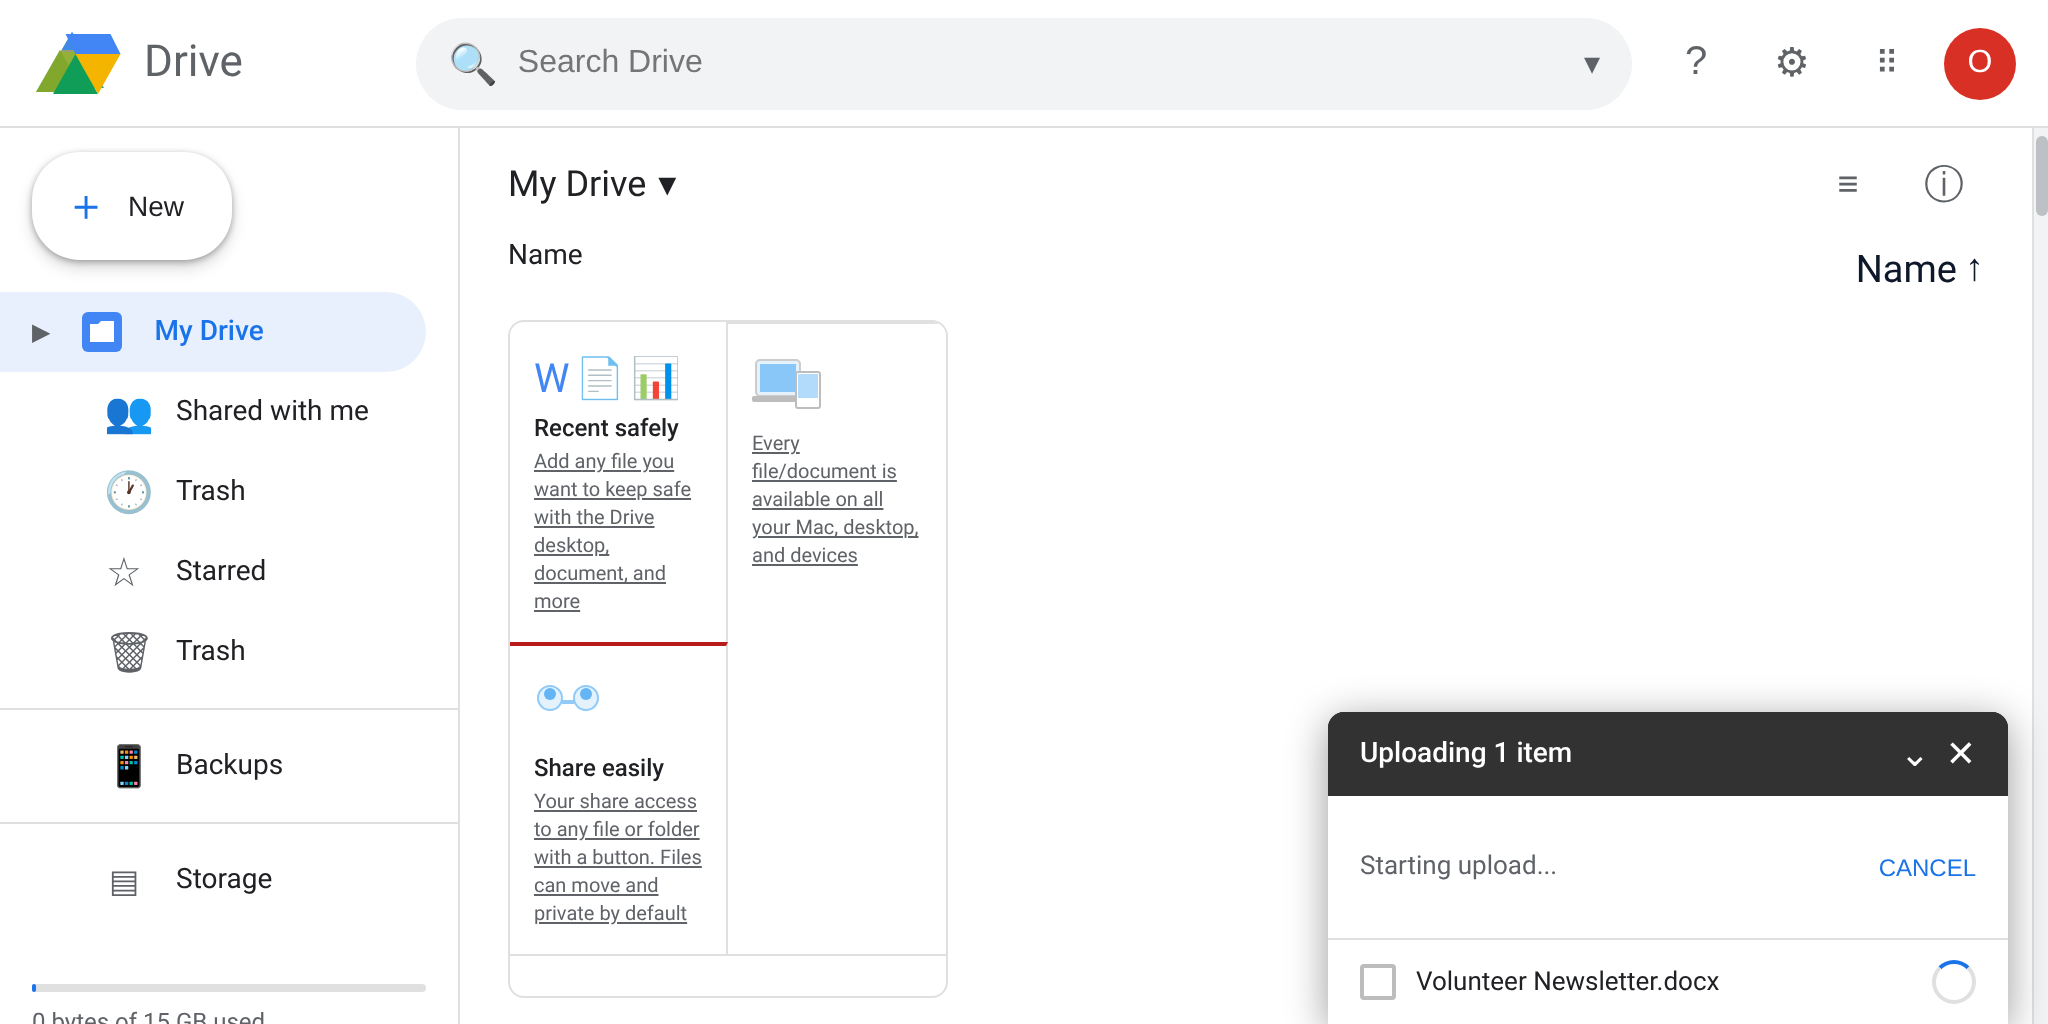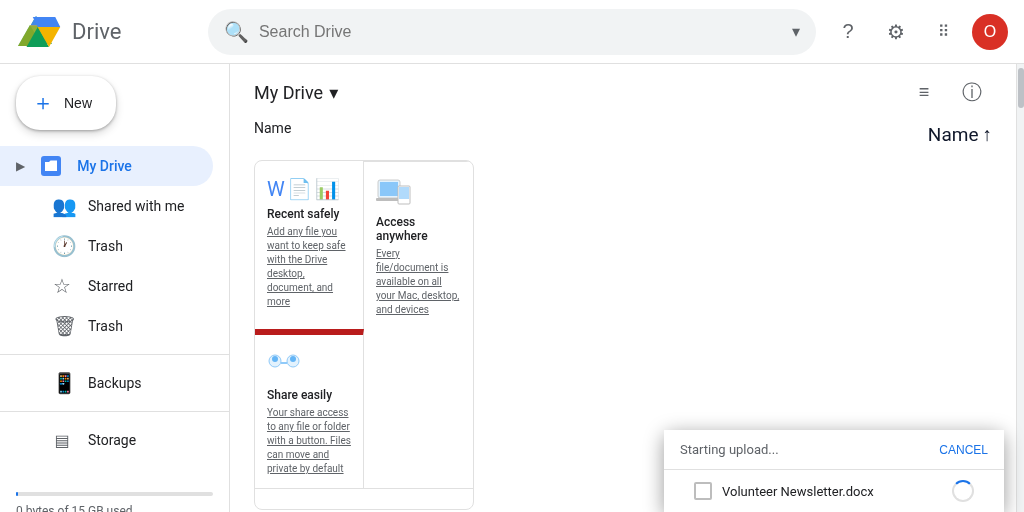--- a/index.html
+++ b/index.html
@@ -107,24 +107,24 @@
       box-shadow: 0 4px 20px rgba(0,0,0,0.4);
     }
     .upload-header {
       display: flex; align-items: center; justify-content: space-between;
       padding: 12px 16px; background: #323232; border-radius: 8px 8px 0 0;
     }
     .upload-title { font-size: 14px; font-weight: 500; color: #fff; }
     .upload-header-actions { display: flex; align-items: center; gap: 8px; }
     .upload-action-btn { background: none; border: none; color: #fff; cursor: pointer; font-size: 18px; line-height: 1; }
     .upload-body { background: #fff; padding: 0; }
-    .upload-status { display: flex; align-items: center; justify-content: space-between; padding: 12px 16px; border-bottom: 1px solid #e0e0e0; }
+    .upload-status { display: flex; align-items: center; justify-content: space-between; padding: 28px 16px; border-bottom: 1px solid #e0e0e0; }
     .upload-status-text { font-size: 13px; color: #5f6368; }
     .cancel-btn { font-size: 12px; color: #1a73e8; font-weight: 400; cursor: pointer; background: none; border: none; }
-    .upload-file-item { display: flex; align-items: center; padding: 10px 30px; gap: 10px; }
+    .upload-file-item { display: flex; align-items: center; padding: 10px 16px; gap: 10px; }
     .upload-file-checkbox { width: 18px; height: 18px; border: 2px solid #bdbdbd; border-radius: 2px; flex-shrink: 0; }
     .upload-file-name { font-size: 13px; color: #202124; flex: 1; }
     .upload-file-spinner {
       width: 22px; height: 22px; border-radius: 50%;
       border: 2px solid #e0e0e0; border-top-color: #1a73e8;
       flex-shrink: 0;
     }
 
     
     .right-scrollbar {
@@ -297,25 +297,24 @@
           <div class="card-cell" style="border-top:1px solid #e0e0e0;">
             <div style="margin-bottom:6px;">
               <svg width="36" height="28" viewBox="0 0 36 28">
                 <rect x="2" y="2" width="22" height="18" rx="2" fill="#e3f2fd" stroke="#ccc" stroke-width="1"></rect>
                 <rect x="4" y="4" width="18" height="14" fill="#64b5f6" opacity="0.7"></rect>
                 <rect x="0" y="20" width="26" height="3" rx="1" fill="#bdbdbd"></rect>
                 <rect x="22" y="8" width="12" height="18" rx="1" fill="#fff" stroke="#bdbdbd" stroke-width="1"></rect>
                 <rect x="23" y="9" width="10" height="12" fill="#90caf9" opacity="0.7"></rect>
               </svg>
             </div>
-            <div class="card-cell-title">Access anywhere</div>
             <div class="card-cell-desc">Every file/document is available on all your Mac, desktop, and devices</div>
           </div>
 
-          <div class="card-cell" style="border-top:6px solid #b91c1c;">
+          <div class="card-cell" style="border-top:2px solid #b91c1c;">
             <div style="margin-bottom:6px;">
               <svg width="36" height="28" viewBox="0 0 36 28">
                 <circle cx="8" cy="10" r="6" fill="#e3f2fd" stroke="#90caf9" stroke-width="1"></circle>
                 <circle cx="8" cy="8" r="3" fill="#64b5f6"></circle>
                 <circle cx="26" cy="10" r="6" fill="#e3f2fd" stroke="#90caf9" stroke-width="1"></circle>
                 <circle cx="26" cy="8" r="3" fill="#64b5f6"></circle>
                 <line x1="14" y1="12" x2="20" y2="12" stroke="#90caf9" stroke-width="2"></line>
               </svg>
             </div>
             <div class="card-cell-title">Share easily</div>
@@ -329,20 +328,31 @@
       </div>
     </div>
   </div>
 
   <div class="right-scrollbar">
     <div class="scroll-thumb"></div>
   </div>
 </div>
 
 <div class="upload-panel">
+  <div class="upload-header">
+    <span class="upload-title">Uploading 1 item</span>
+    <div class="upload-header-actions">
+      <button class="upload-action-btn">
+        <span>⌄</span>
+      </button>
+      <button class="upload-action-btn">
+        <span>✕</span>
+      </button>
+    </div>
+  </div>
   <div class="upload-body">
     <div class="upload-status">
       <span class="upload-status-text">Starting upload...</span>
       <button class="cancel-btn">CANCEL</button>
     </div>
     <div class="upload-file-item">
       <div class="upload-file-checkbox"></div>
       <span class="upload-file-name">Volunteer Newsletter.docx</span>
       <div class="upload-file-spinner"></div>
     </div>

